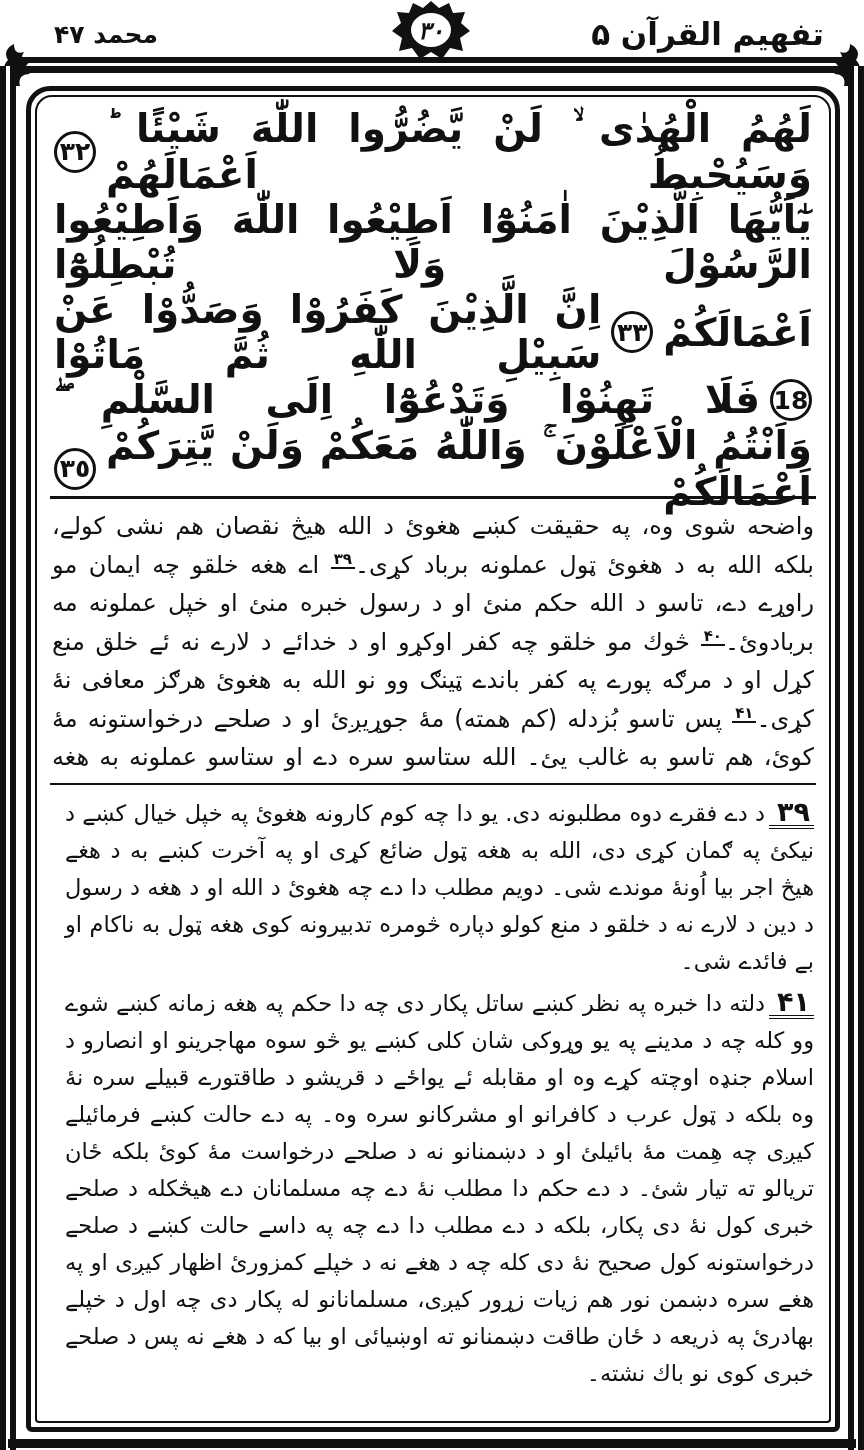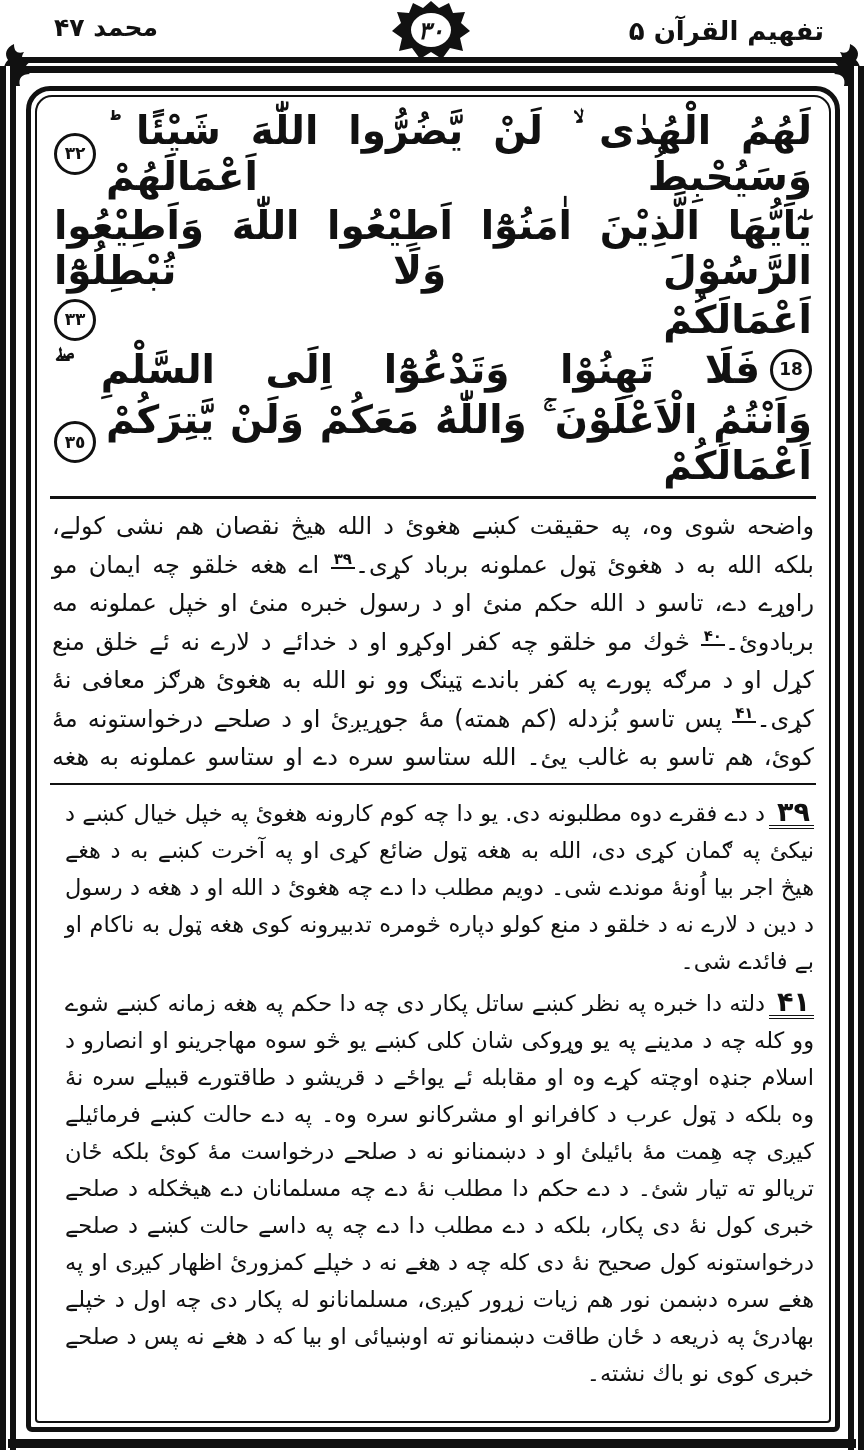--- a/index.html
+++ b/index.html
@@ -2,23 +2,23 @@
 <html lang="ps"><head>
 <meta charset="utf-8">
 <style>
   :root{ --ink:#111111; --paper:#ffffff; }
   *{ box-sizing:border-box; margin:0; padding:0; }
   html,body{ width:864px; height:1450px; background:var(--paper); overflow:hidden;
     font-family:"DejaVu Sans", sans-serif; color:var(--ink); }
   .page{ position:relative; width:864px; height:1450px; background:var(--paper); }
 
   
-  .hdr-book{ position:absolute; top:16px; right:40px; font-size:26px; font-weight:bold;
+  .hdr-book{ position:absolute; top:16px; right:40px; font-size:31px; font-weight:bold;
     direction:rtl; letter-spacing:0; }
-  .hdr-surah{ position:absolute; top:13px; left:54px; font-size:25px; font-weight:bold; direction:rtl; }
+  .hdr-surah{ position:absolute; top:20px; left:54px; font-size:25px; font-weight:bold; direction:rtl; }
   .medallion{ position:absolute; top:0px; left:392px; width:78px; height:60px;font-style:italic; }
   .medallion svg{ width:100%; height:100%; }
 
   
   .top-band{ position:absolute; top:57px; left:8px; right:8px; height:16px;
     background:linear-gradient(to bottom, var(--ink) 0 6px, var(--paper) 6px 9px, var(--ink) 9px 16px); }
   .corner-orn{ position:absolute; top:40px; width:42px; height:48px; }
   .corner-orn.left{ left:0; }
   .corner-orn.right{ right:0; transform:scaleX(-1); }
   .side-bar{ position:absolute; top:66px; bottom:0; width:16px;
@@ -35,21 +35,21 @@
   .content{ position:absolute; inset:13px 17px; display:flex; flex-direction:column; }
 
   
   .quran{ height:386px; display:flex; flex-direction:column; justify-content:space-around;
     padding:2px 6px 0 6px; }
   .quran-line{ direction:rtl; display:flex; align-items:center; gap:10px;
     font-weight:bold; font-size:39px; }
   .quran-line .qt{ flex:1 1 auto; text-align:justify; text-align-last:justify; white-space:normal; }
   .verse-badge{ flex:0 0 auto; width:42px; height:42px; border:3px solid var(--ink);
     border-radius:50%; display:flex; align-items:center; justify-content:center;
-    font-size:17px; font-weight:bold; line-height:1; }
+    font-size:25px; font-weight:bold; line-height:1; }
 
   .rule{ border-top:3px solid var(--ink); margin:6px 2px 8px 2px; }
   .rule2{ border-top:2px solid var(--ink); margin:4px 2px 8px 2px; }
 
   
   .translation{ height:272px; direction:rtl; font-size:24px; line-height:38.5px;
     text-align:justify; padding:0 4px; overflow:hidden; }
   .fn-ref{ display:inline-block; font-size:15px; font-weight:bold; vertical-align:9px;
     border-bottom:2px solid var(--ink); padding:0 3px; line-height:1; }
 
@@ -93,20 +93,21 @@
           <div class="quran-line">
             <span class="qt">لَهُمُ الْهُدٰى ۙ لَنْ يَّضُرُّوا اللّٰهَ شَيْئًا ؕ وَسَيُحْبِطُ اَعْمَالَهُمْ</span>
             <span class="verse-badge">٣٢</span>
           </div>
           <div class="quran-line">
             <span class="qt">يٰٓاَيُّهَا الَّذِيْنَ اٰمَنُوْٓا اَطِيْعُوا اللّٰهَ وَاَطِيْعُوا الرَّسُوْلَ وَلَا تُبْطِلُوْٓا</span>
           </div>
           <div class="quran-line">
             <span class="qt">اَعْمَالَكُمْ</span>
             <span class="verse-badge">٣٣</span>
+            <span class="qt">اِنَّ الَّذِيْنَ كَفَرُوْا وَصَدُّوْا عَنْ سَبِيْلِ اللّٰهِ ثُمَّ مَاتُوْا</span>
           </div>
           <div class="quran-line">
             <span class="verse-badge">18</span>
             <span class="qt">فَلَا تَهِنُوْا وَتَدْعُوْٓا اِلَى السَّلْمِ ۖ</span>
           </div>
           <div class="quran-line">
             <span class="qt">وَاَنْتُمُ الْاَعْلَوْنَ ۚ وَاللّٰهُ مَعَكُمْ وَلَنْ يَّتِرَكُمْ اَعْمَالَكُمْ</span>
             <span class="verse-badge">٣٥</span>
           </div>
         </div>

